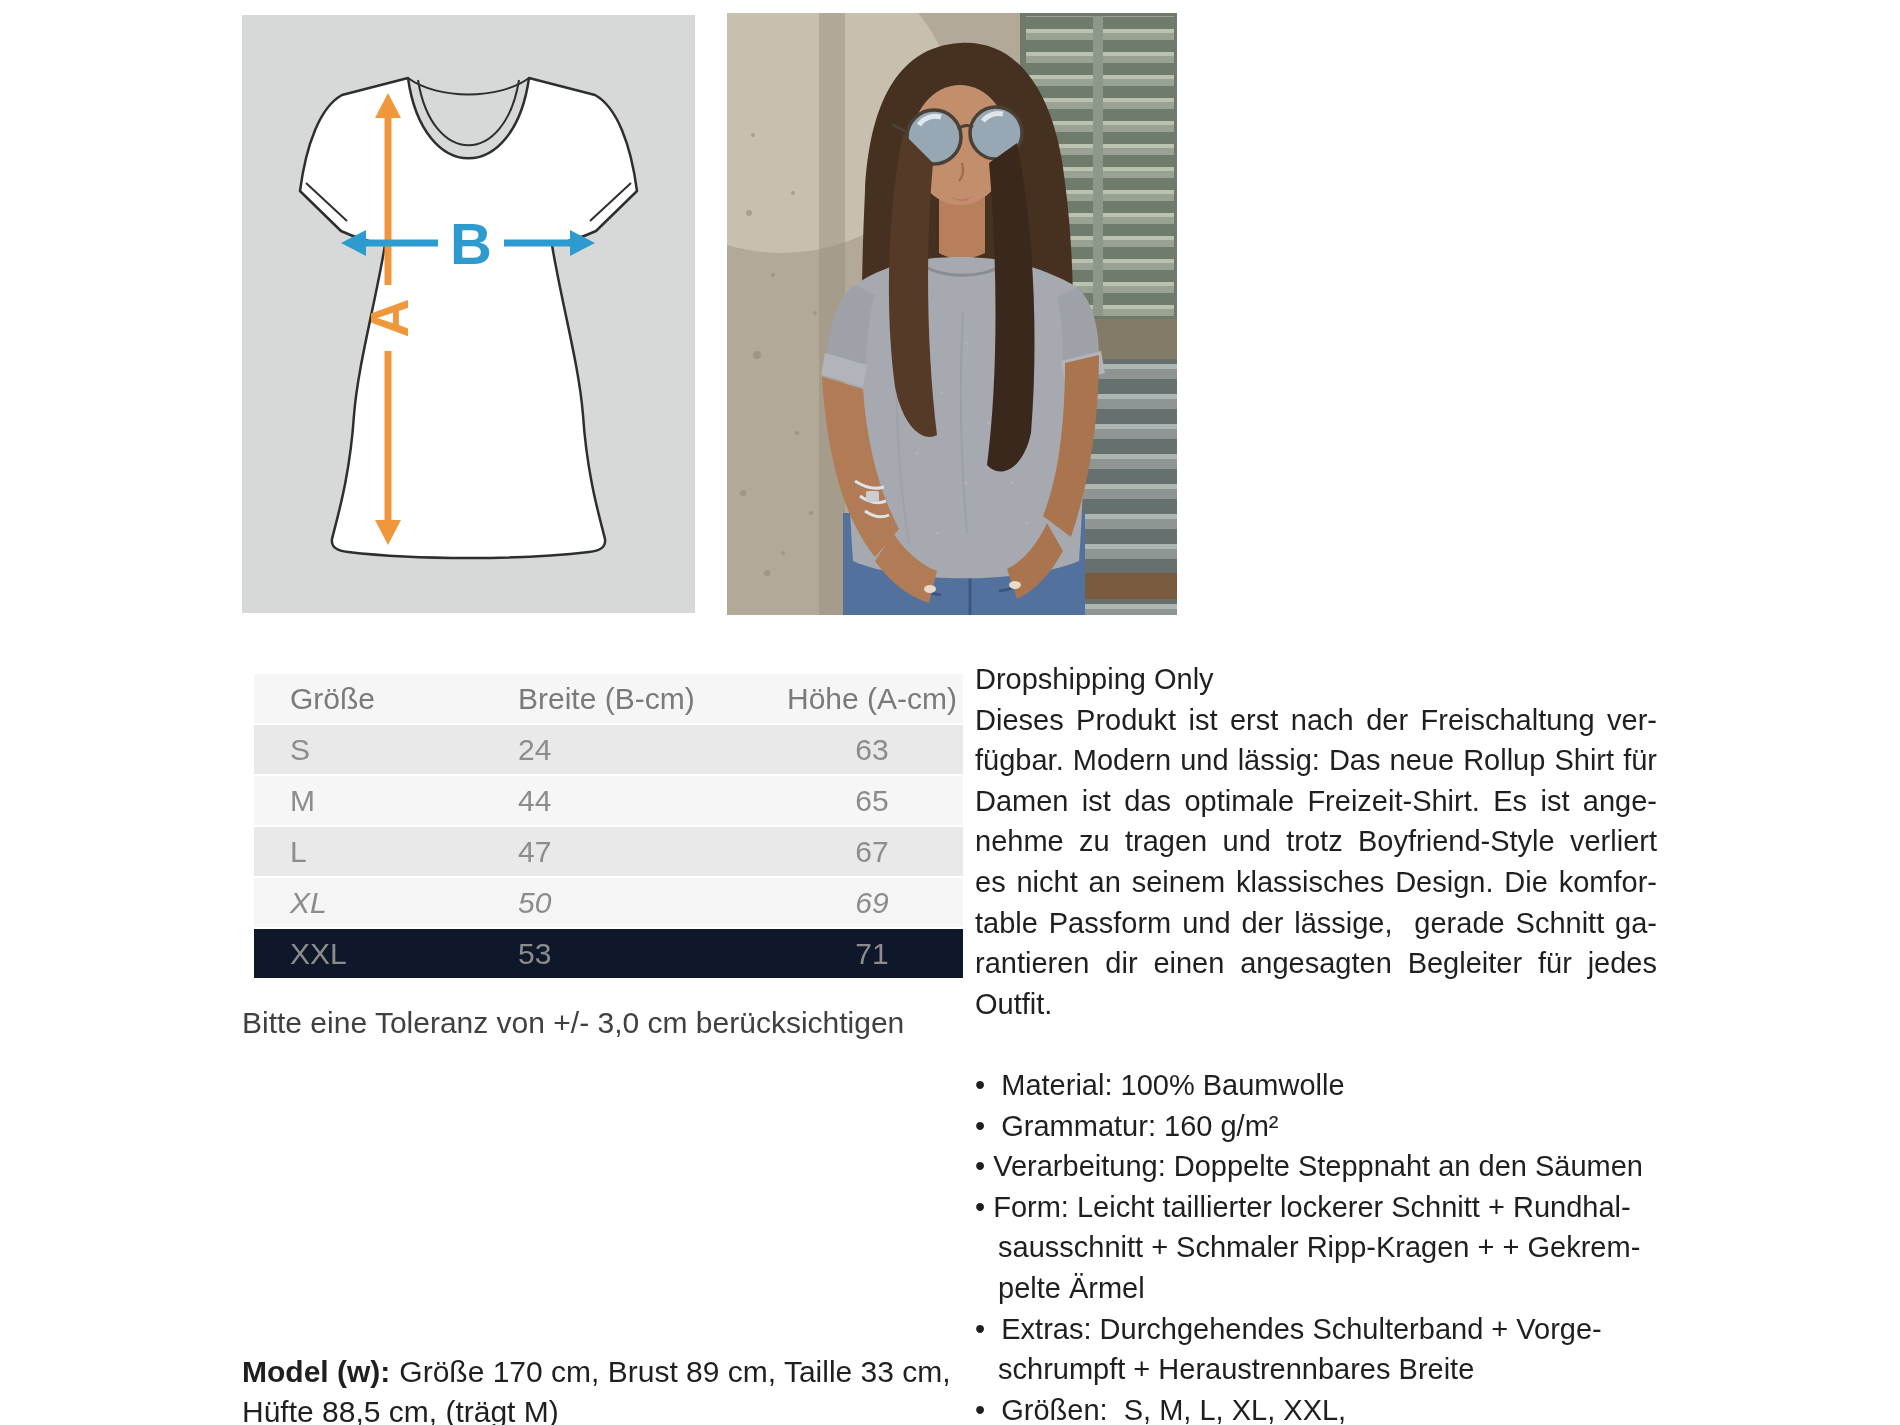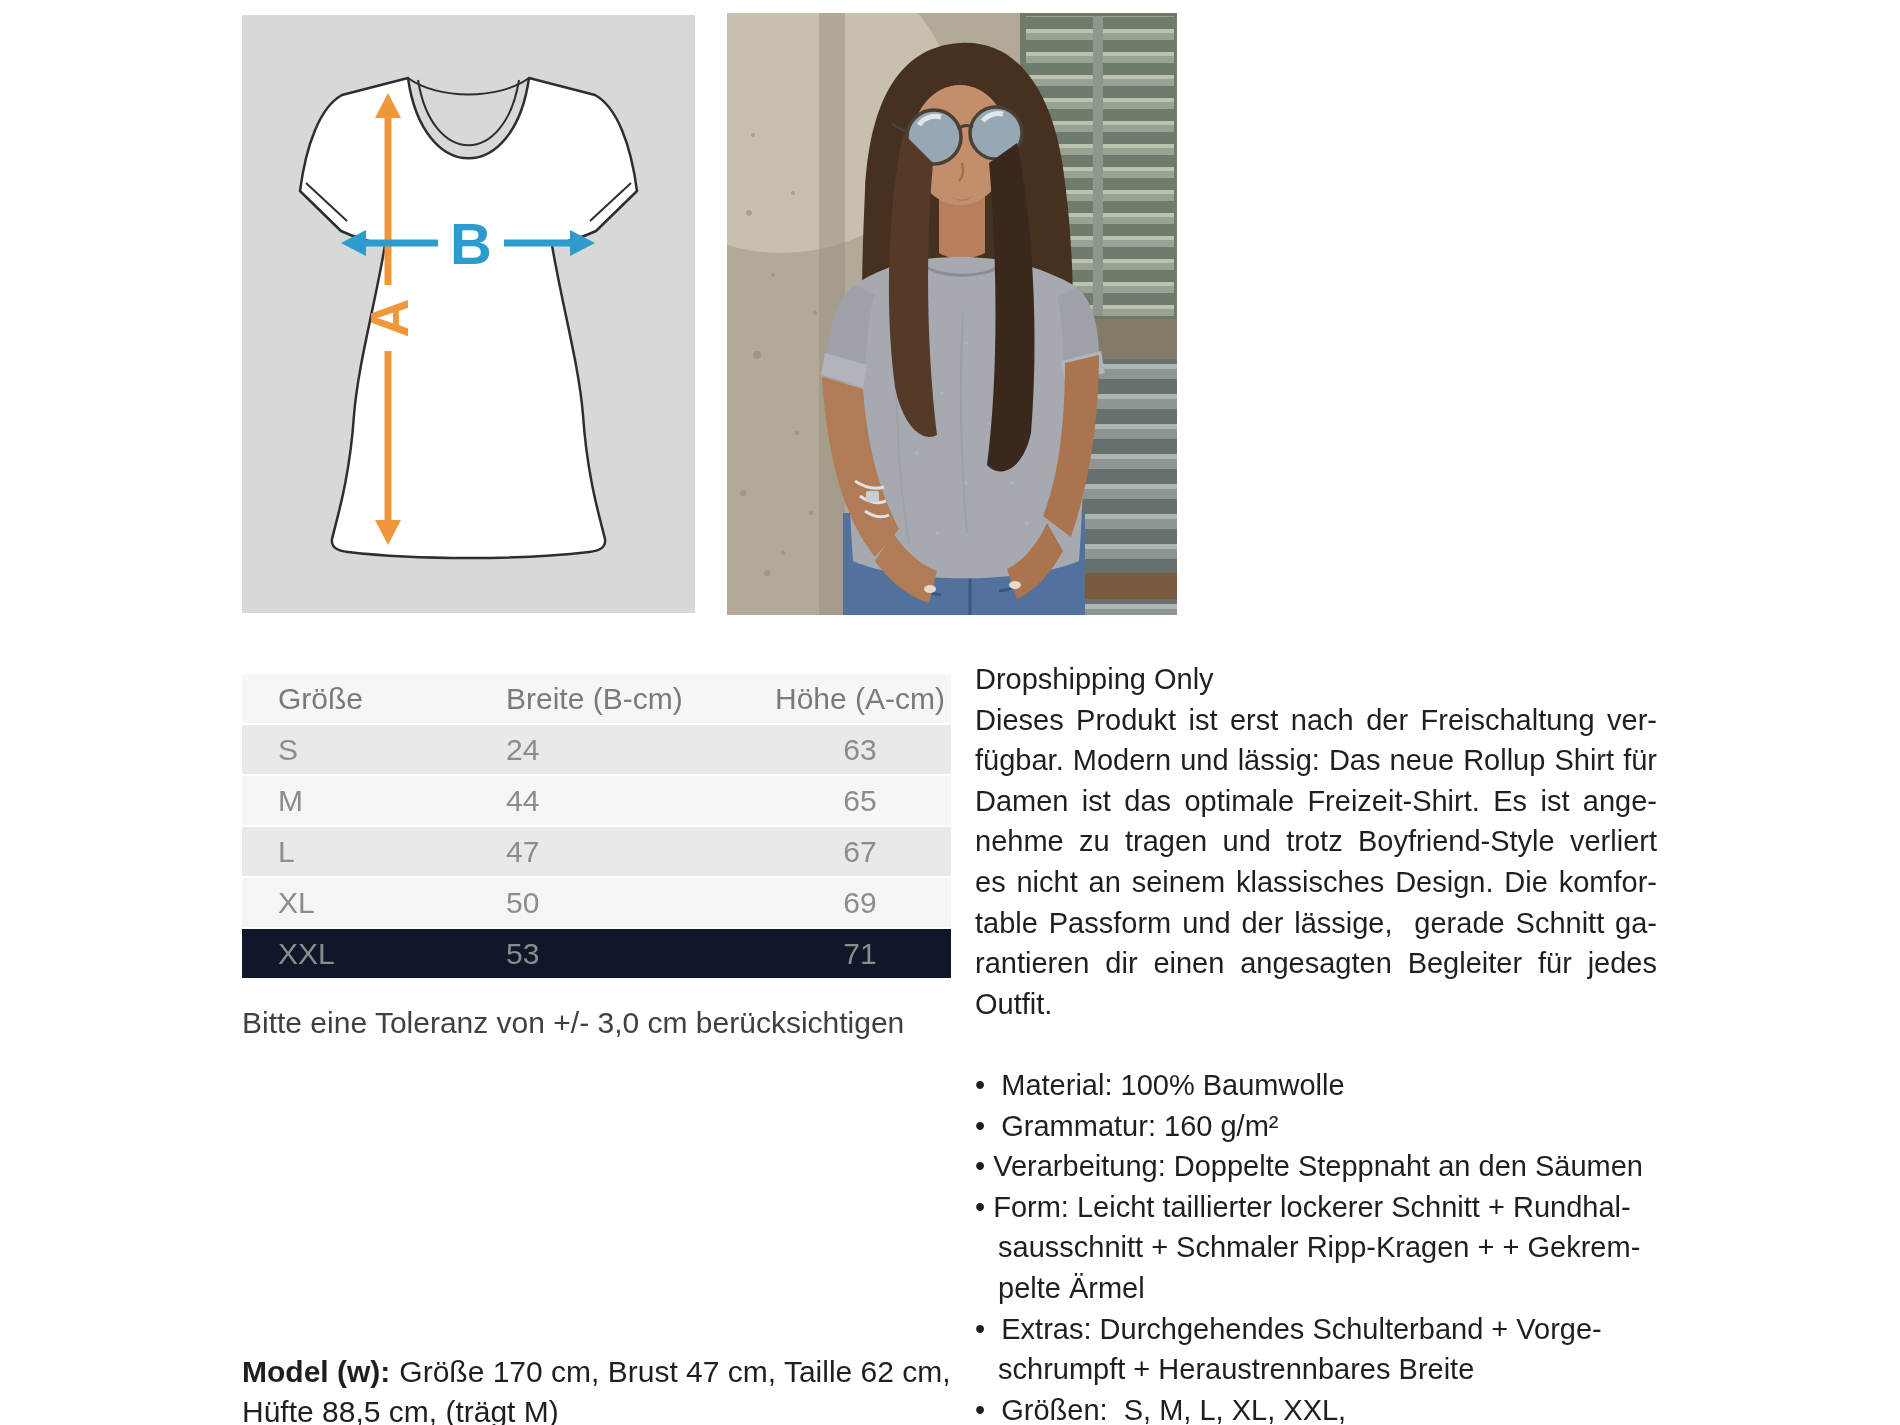--- a/index.html
+++ b/index.html
@@ -8,34 +8,34 @@
     font-family:"Liberation Sans","DejaVu Sans",sans-serif;color:#1f1f1f;
   }
   
   .diagram{position:absolute;left:242px;top:15px;width:453px;height:598px;background:#d7d9d9;}
   .diagram svg{display:block;width:100%;height:100%;}
   
   .photo{position:absolute;left:727px;top:13px;width:450px;height:602px;overflow:hidden;}
   .photo svg{display:block;width:100%;height:100%;}
   
   .size-table{
-    position:absolute;left:242px;top:672px;width:709px;
+    position:absolute;left:254px;top:672px;width:709px;
     border-collapse:separate;border-spacing:0 2px;
     font-size:30px;color:#8c8c8c;table-layout:fixed;
   }
   .size-table th,.size-table td{font-weight:normal;text-align:left;height:49px;padding:0;vertical-align:middle;}
   .size-table th{color:#7a7a7a;}
   .size-table .c1{width:228px;padding-left:36px;}
   .size-table .c2{width:263px;}
   .size-table .c3{width:182px;text-align:center;}
   .size-table tr.hdr{background:#f6f6f6;}
   .size-table tr.r0{background:#e9e9e9;}
   .size-table tr.r1{background:#f6f6f6;}
   .size-table tr.r2{background:#e9e9e9;}
-  .size-table tr.r3{background:#f5f5f5;}
+  .size-table tr.r3{background:#f5f5f5;font-style:italic;}
   .size-table tr.r4{background:#0f172a;}
   
   .tolerance{position:absolute;left:242px;top:994px;font-size:30px;color:#404040;margin-top:12px;}
   .model-info{position:absolute;left:242px;top:1352px;width:760px;font-size:30px;line-height:40px;color:#1f1f1f;}
   .model-info .lbl{font-weight:bold;margin-right:9px;margin-top:48px;}
   
   .description{position:absolute;left:975px;top:659px;width:682px;font-size:29px;line-height:40.6px;color:#1f1f1f;}
   .d-line{min-height:40.6px;}
   .just{text-align:justify;text-align-last:justify;overflow:hidden;max-height:41px;}
   .spacer{height:40.6px;}
@@ -222,21 +222,21 @@
         <td class="c2">53</td>
         <td class="c3">71</td>
       </tr>
     </tbody>
   </table>
 
   <div class="tolerance">Bitte eine Toleranz von +/- 3,0 cm berücksichtigen</div>
 
   <div class="model-info">
     <div>
-      <span class="lbl">Model (w):</span><span>Größe 170 cm, Brust 47 cm, Taille 62 cm,</span>
+      <span class="lbl">Model (w):</span><span>Größe 170 cm, Brust 89 cm, Taille 33 cm,</span>
     </div>
     <div>Hüfte 88,5 cm, (trägt M)</div>
   </div>
 
   <div class="description">
     <div class="d-line">Dropshipping Only</div>
     <div class="d-line just">Dieses Produkt ist erst nach der Freischaltung ver-</div>
     <div class="d-line just">fügbar. Modern und lässig: Das neue Rollup Shirt für</div>
     <div class="d-line just">Damen ist das optimale Freizeit-Shirt. Es ist ange-</div>
     <div class="d-line just">nehme zu tragen und trotz Boyfriend-Style verliert</div>

